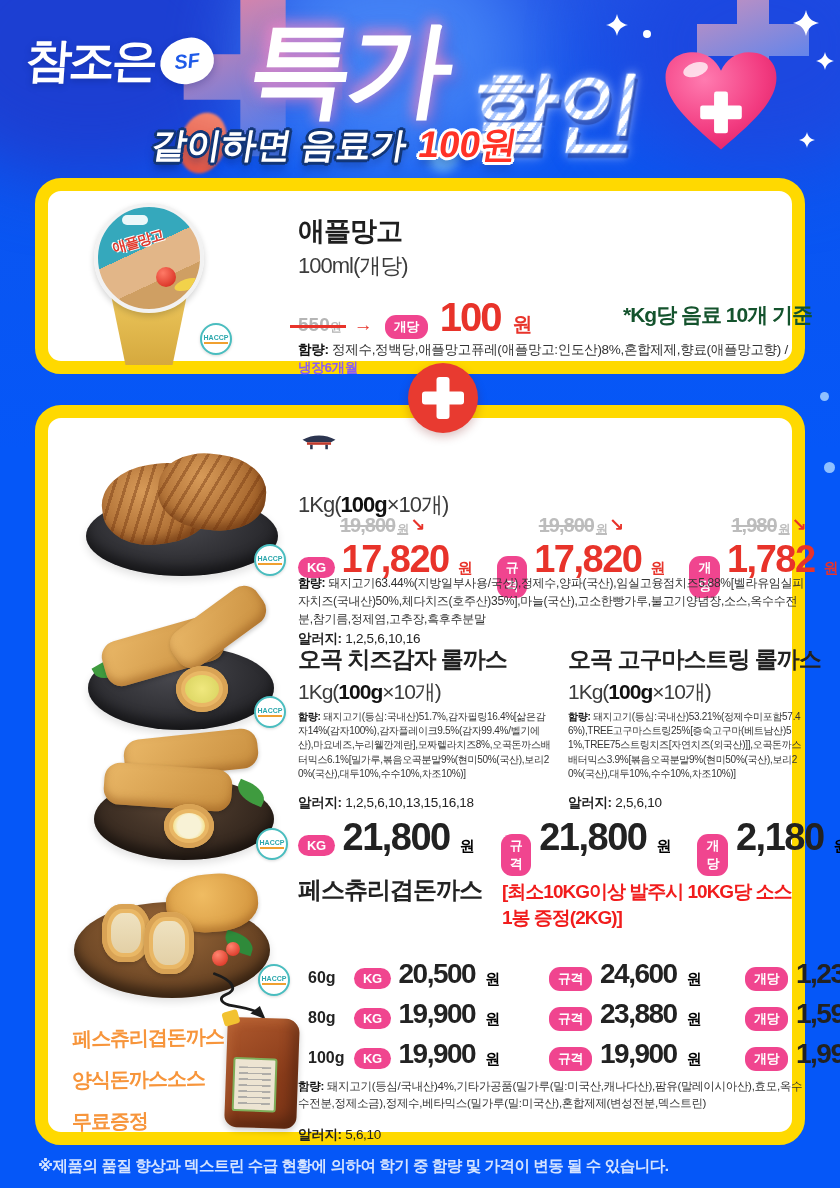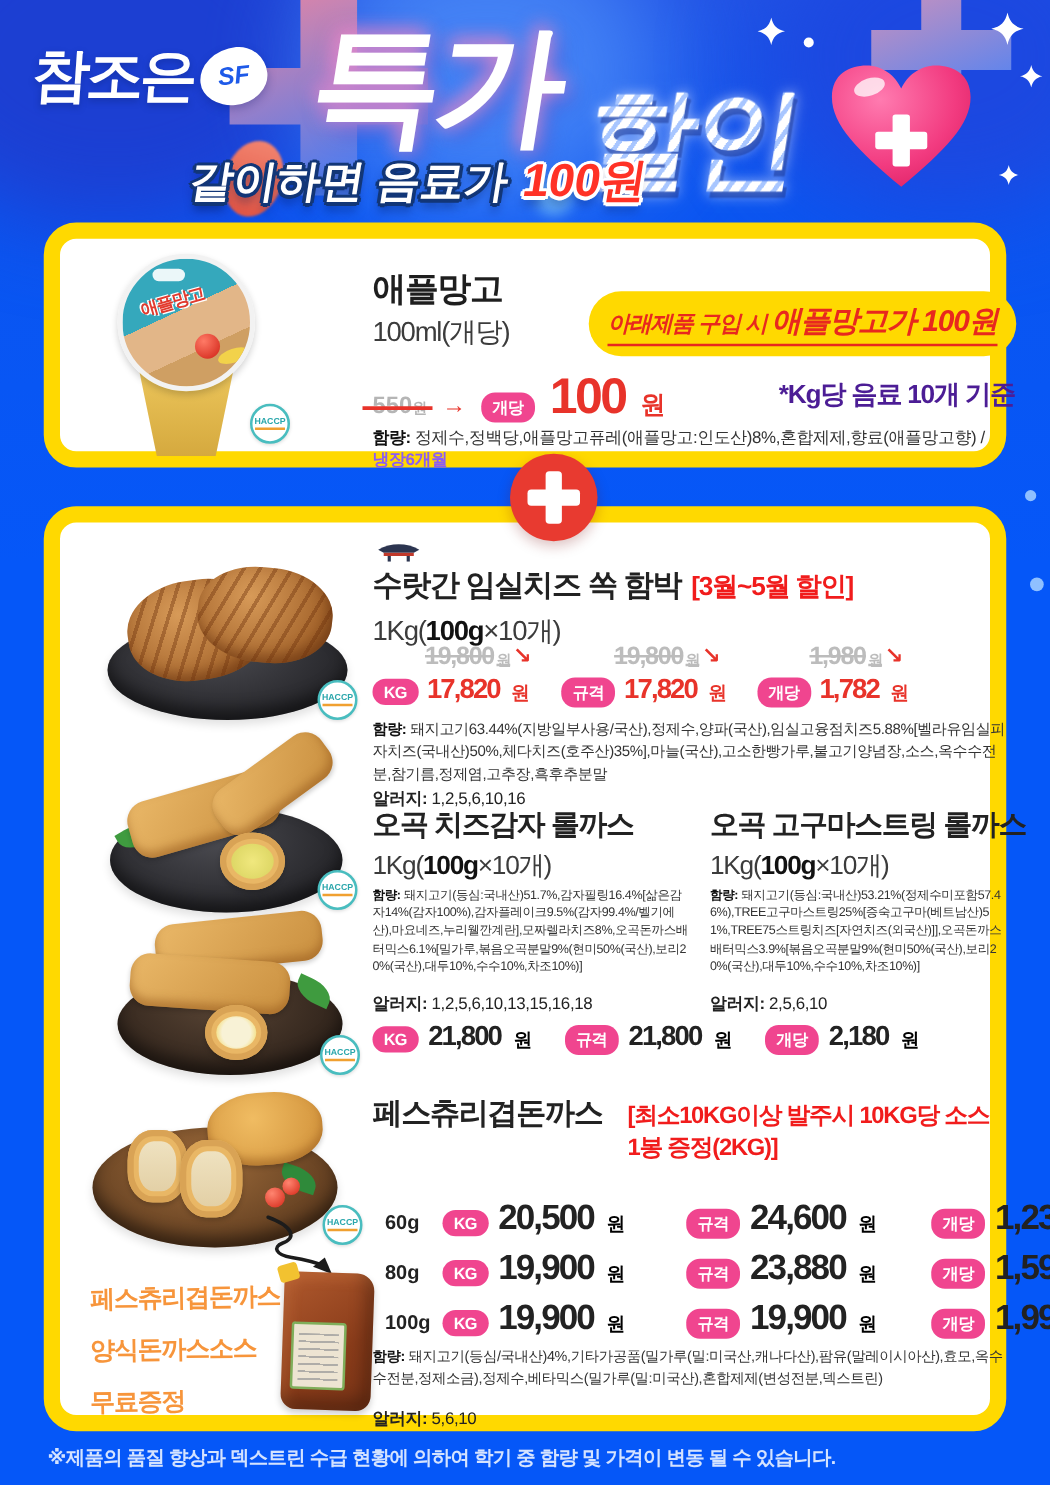--- a/index.html
+++ b/index.html
@@ -47,48 +47,48 @@
   .ptitle { font-size:24px; font-weight:900; color:#222; letter-spacing:-1px; white-space:nowrap; }
   .pnote  { font-size:21px; font-weight:800; color:#f11c1c; margin-left:8px; letter-spacing:-1px; }
   .pspec  { font-size:22px; color:#3c3c3c; letter-spacing:-1px; }
   .pspec b{ color:#111; }
   .ing    { font-size:12px; color:#333; line-height:1.5; word-break:break-all; letter-spacing:-.3px; }
   .ing b  { color:#111; }
   .alg    { font-size:13.5px; color:#222; letter-spacing:-.3px; }
   .alg b  { font-weight:800; }
 
   .pbadge { display:inline-flex; align-items:center; justify-content:center; background:#f0458f; color:#fff; font-weight:800; font-size:13px; padding:3px 9px; border-radius:11px; letter-spacing:-.5px; }
-  .big    { font-size:22px; font-weight:900; color:#222; letter-spacing:-1.5px; }
+  .big    { font-size:38px; font-weight:900; color:#222; letter-spacing:-1.5px; }
   .big.red{ color:#e8332a; }
   .won    { font-size:15px; font-weight:800; margin-left:2px; position:relative; top:1px; }
   .old    { color:#bcbcbc; font-weight:700; font-size:20px; text-decoration:line-through; letter-spacing:-1px; }
   .old .won { font-size:12px; }
   .arr    { color:#e8332a; font-weight:900; font-size:18px; }
 
   .price-group { display:flex; flex-direction:column; }
-  .price-group .oldline { display:flex; align-items:flex-start; gap:2px; padding-left:42px; height:22px; }
+  .price-group .oldline { display:flex; align-items:center; gap:2px; padding-left:42px; height:22px; }
   .price-group .newline { display:flex; align-items:baseline; gap:7px; margin-top:2px; }
 
   
   .c1-title { left:250px; top:22px; font-size:27px; font-weight:900; color:#1e1e1e; letter-spacing:-1px; }
   .c1-spec  { left:250px; top:60px; font-size:22px; color:#3c3c3c; letter-spacing:-1px; }
   .c1-price { left:250px; top:104px; display:flex; align-items:baseline; gap:12px; }
   .strike550 { position:relative; color:#b5b5b5; font-weight:700; font-size:19px; }
   .strike550::after { content:""; position:absolute; left:-8px; right:-4px; top:52%; height:2.5px; background:#e8332a; }
   .arr-right { color:#e8332a; font-weight:900; font-size:19px; }
   .c1-100 { font-size:40px; font-weight:900; color:#e8332a; letter-spacing:-2px; }
   .c1-100w{ font-size:20px; font-weight:900; color:#e8332a; }
   .c1-ing { left:250px; top:150px; width:505px; font-size:13.5px; color:#333; letter-spacing:-.3px; }
   .c1-ing b { color:#111; }
   .c1-storage { color:#8b5cf6; font-weight:700; }
   .promo-pill { left:423px; top:42px; width:342px; height:52px; background:#ffd900; border-radius:27px; display:flex; align-items:center; justify-content:center; }
   .promo-inner { font-style:italic; font-weight:900; color:#e8281e; border-bottom:2.5px solid #e8281e; padding-bottom:2px; letter-spacing:-1px; white-space:nowrap; }
   .promo-inner .sm { font-size:18px; }
   .promo-inner .bg { font-size:24px; }
-  .promo-note { left:468px; top:110px; width:296px; text-align:right; font-size:21px; font-weight:800; color:#4c1d95; letter-spacing:-1px; }
+  .promo-note { left:468px; top:110px; width:296px; text-align:right; font-size:21px; font-weight:800; color:#14532d; letter-spacing:-1px; }
 
   
   .cup { left:32px; top:14px; width:140px; height:162px; }
   .cup-body { position:absolute; left:20px; top:84px; width:98px; height:76px; background:linear-gradient(180deg,#eec85e,#d5a93e); clip-path:polygon(10% 0,90% 0,74% 100%,26% 100%); }
   .cup-lid { position:absolute; left:14px; top:-2px; width:110px; height:110px; border-radius:50%; border:4px solid #f2f2f2; overflow:hidden;
      background:linear-gradient(155deg,#35a8bc 0%,#35a8bc 42%,#e2b688 42%,#e2b688 68%,#cf9f63 68%); box-shadow:0 3px 6px rgba(0,0,0,.18); }
   .lid-label { position:absolute; left:14px; top:26px; transform:rotate(-16deg); font-size:14px; font-weight:900; color:#e23a2e; text-shadow:1px 1px 0 #fff,-1px -1px 0 #fff; letter-spacing:-1px; }
   .lid-apple { position:absolute; left:58px; top:60px; width:20px; height:20px; border-radius:50%; background:radial-gradient(circle at 35% 30%,#ff7a66,#cf2014); }
   .lid-banana{ position:absolute; left:76px; top:72px; width:26px; height:11px; border-radius:50%; background:#f2d24a; transform:rotate(-18deg); }
   .lid-cloud { position:absolute; left:24px; top:8px; width:26px; height:10px; border-radius:8px; background:rgba(255,255,255,.9); }
@@ -241,23 +241,20 @@
     <div class="abs c1-spec">100ml(개당)</div>
 
     <div class="abs c1-price">
       <span class="strike550"><span>550</span><span style="font-size:12px;">원</span></span>
       <span class="arr-right">→</span>
       <span class="pbadge">개당</span>
       <span class="c1-100">100</span>
       <span class="c1-100w">원</span>
     </div>
 
-    <div class="abs promo-pill">
-      <span class="promo-inner"><span class="sm">아래제품 구입 시 </span><span class="bg">애플망고가 100원</span></span>
-    </div>
     <div class="abs promo-note">*Kg당 음료 10개 기준</div>
 
     <div class="abs c1-ing">
       <b>함량:</b>
       <span>정제수,정백당,애플망고퓨레(애플망고:인도산)8%,혼합제제,향료(애플망고향) / </span><span class="c1-storage">냉장6개월</span>
     </div>
   </section>
 
   <div class="abs dot" style="left:820px;top:392px;width:9px;height:9px;"></div>
   <div class="abs dot" style="left:824px;top:462px;width:11px;height:11px;"></div>
@@ -333,24 +330,20 @@
           <i></i>
         </div>
     </div>
 
     <svg class="abs roof" width="38" height="18" viewBox="0 0 60 26">
       <path d="M4 11 C20 2 40 2 56 11 L49 15 L11 15 Z" fill="#2c3550"></path>
       <rect x="11" y="15" width="38" height="4" fill="#c0392b"></rect>
       <rect x="16" y="19" width="4" height="7" fill="#2c3550"></rect>
         <rect x="40" y="19" width="4" height="7" fill="#2c3550"></rect>
     </svg>
-    <div class="abs r p1-title">
-      <span class="ptitle">수랏간 임실치즈 쏙 함박</span>
-      <span class="pnote">[3월~5월 할인]</span>
-    </div>
     <div class="abs r p1-spec pspec"><span>1Kg(</span><b>100g</b><span>×10개)</span></div>
 
     <div class="abs r p1-prices">
       <div class="price-group">
         <div class="oldline">
             <span class="old"><span>19,800</span><span class="won">원</span></span>
             <span class="arr">↘</span>
           </div>
         <div class="newline">
             <span class="pbadge">KG</span>

